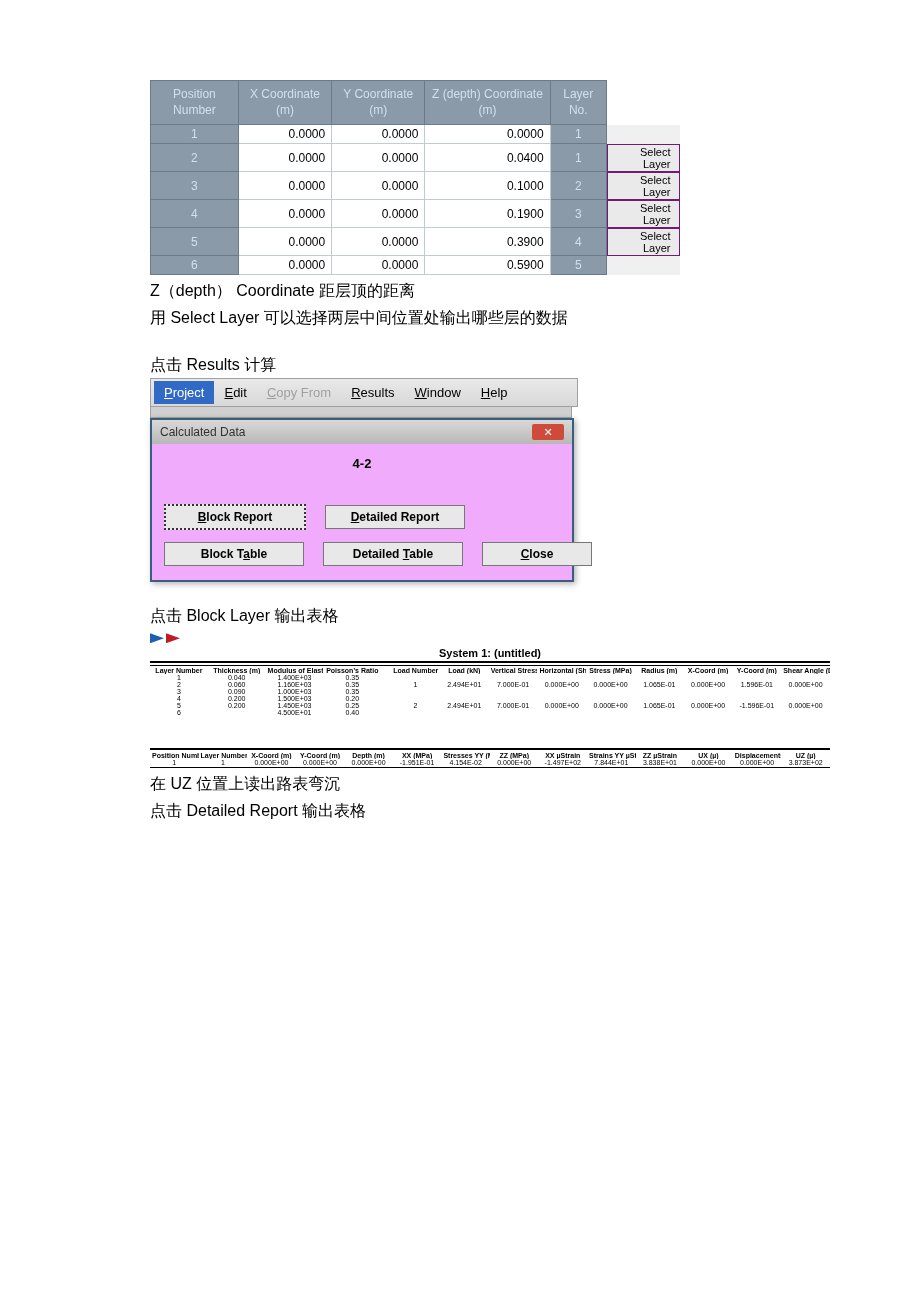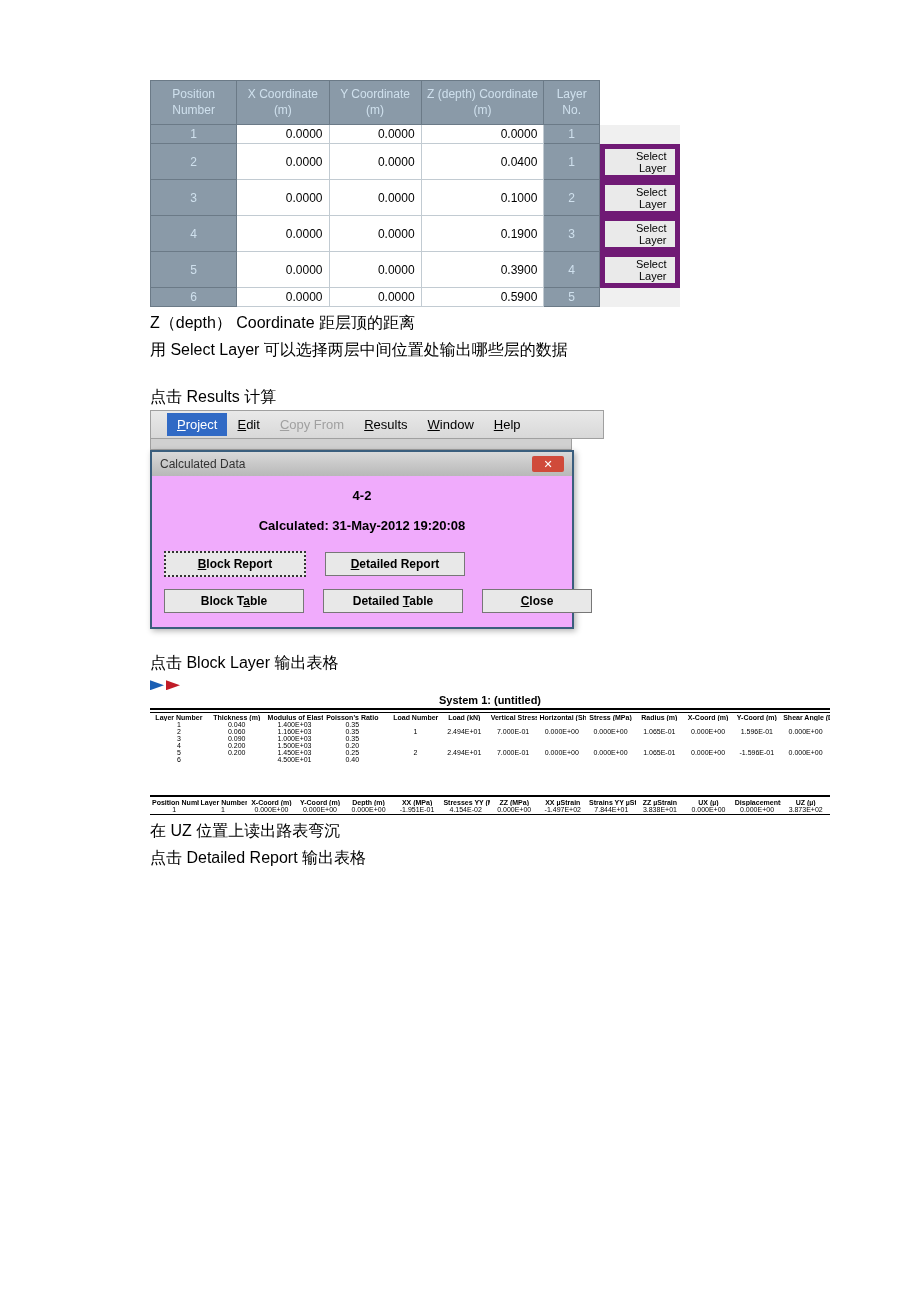--- a/index.html
+++ b/index.html
@@ -44,38 +44,38 @@
       border: 1px solid #6b7a87;
     }
     .pos-table td.btn-cell {
       background: #f0f0f0;
       padding: 0;
       border: none;
     }
     .sl-btn {
       display: inline-block;
       background: #eaeaea;
-      border: 5px solid #701a75;
+      border: 1px solid #701a75;
       padding: 1px 8px;
       font-size: 11px;
       cursor: pointer;
     }
     .note {
       font-size: 16px;
       margin: 6px 0 2px 0;
     }
 
     .menubar {
       display: flex;
       gap: 0;
       align-items: center;
       background: linear-gradient(#e9e9e9, #d8d8d8);
       border: 1px solid #a0a0a0;
       width: 420px;
-      padding: 2px 16px;
+      padding: 2px 3px;
       font-size: 13px;
     }
     .menubar-item {
       padding: 4px 10px;
       cursor: pointer;
     }
     .menubar-item.disabled { color: #a0a0a0; }
     .menubar-item.active { background: #316ac5; color: #fff; }
     .menubar-item u { text-decoration: underline; }
 
@@ -277,21 +277,20 @@
 <div style="height:10px;background:#d0d0d0;width:420px;border:1px solid #a0a0a0;border-top:none"></div>
 
 <div class="dialog">
   <div class="dialog-title">
     <span>Calculated Data</span>
     <span class="close-x">✕</span>
   </div>
   <div class="dialog-body">
     <div>4-2</div>
     <br>
-    <div>Calculated: 31-May-2012 19:20:08</div>
   </div>
   <div class="dialog-row">
     <span class="dlg-btn focus"><u>B</u>lock Report</span>
     <span class="dlg-btn"><u>D</u>etailed Report</span>
     <span style="width:80px"></span>
   </div>
   <div class="dialog-row">
     <span class="dlg-btn">Block T<u>a</u>ble</span>
     <span class="dlg-btn">Detailed <u>T</u>able</span>
     <span class="dlg-btn" style="min-width:80px"><u>C</u>lose</span>

